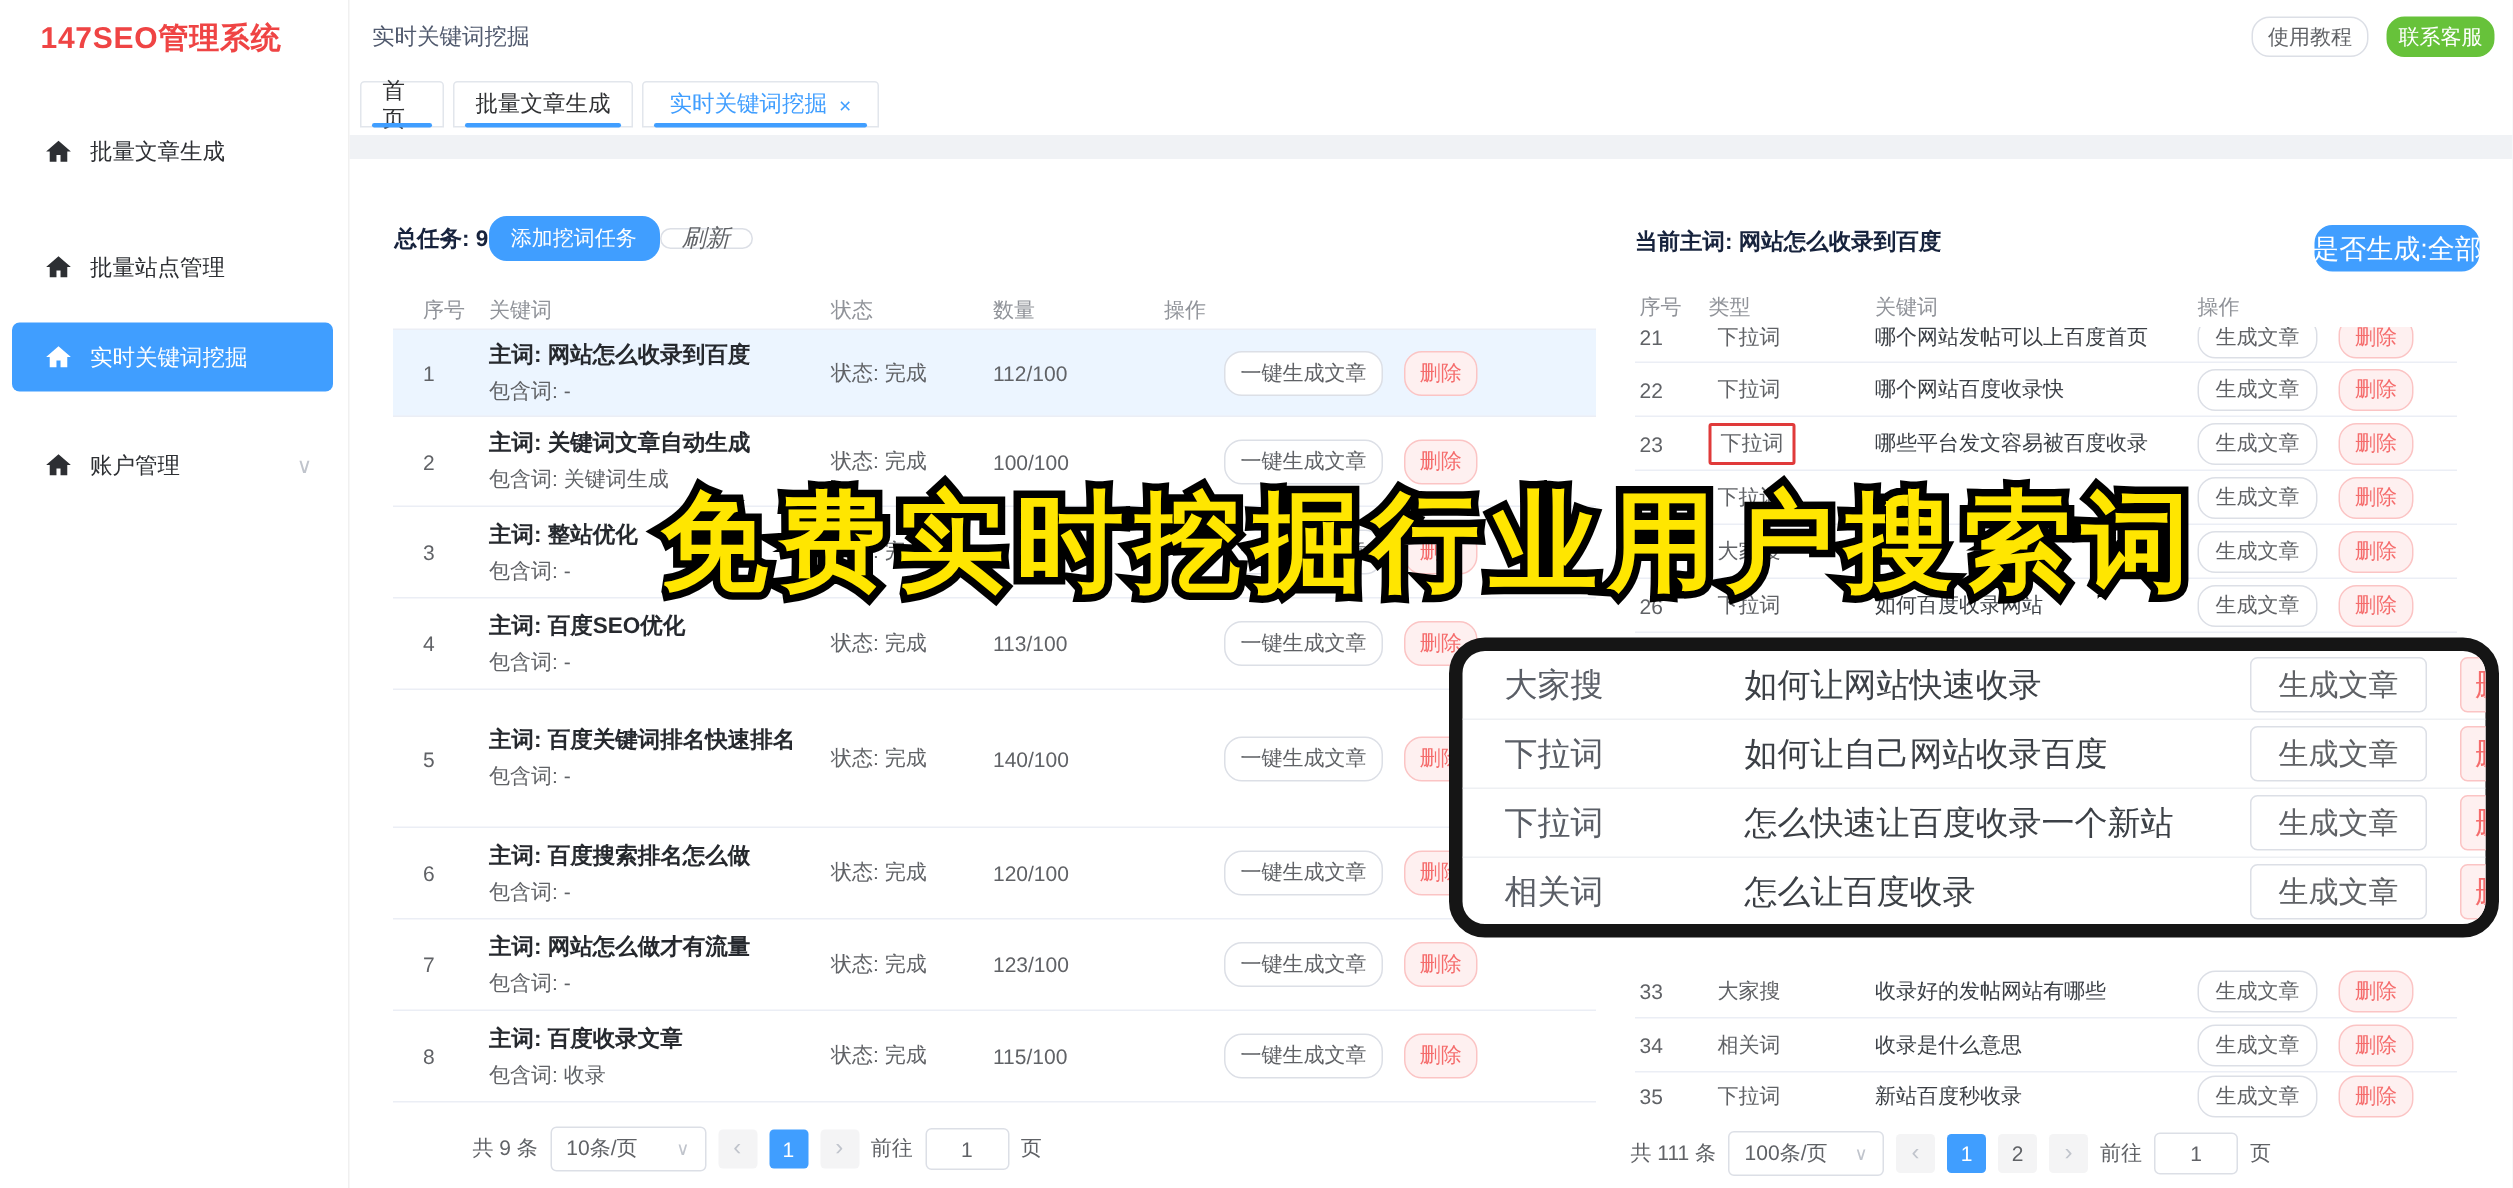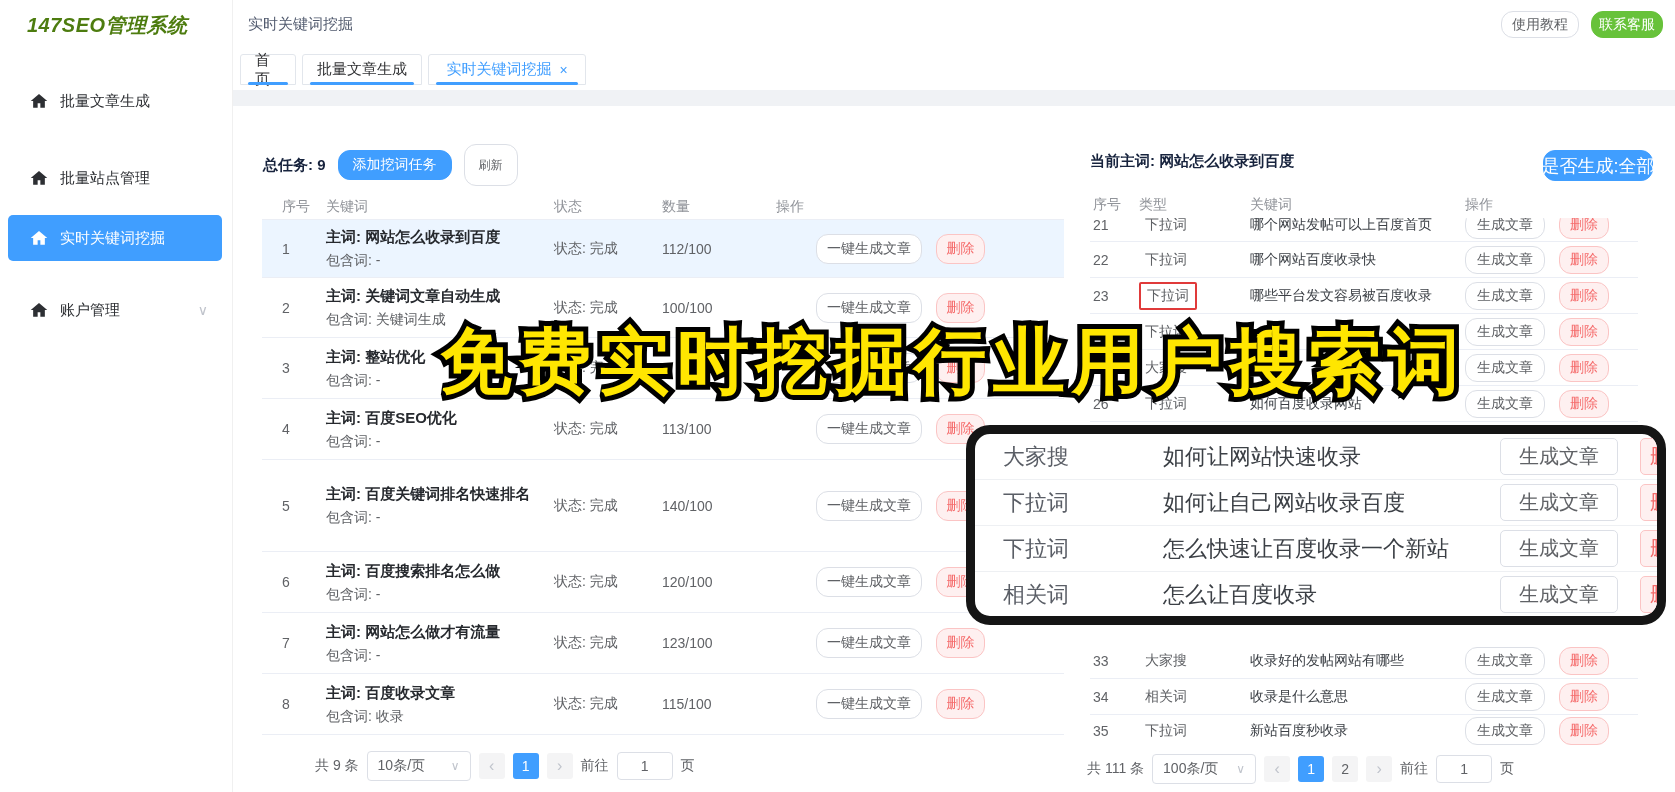--- a/index.html
+++ b/index.html
@@ -1,20 +1,20 @@
 <!DOCTYPE html>
 <html><head>
 <meta charset="utf-8">
 <style>
   html,body{margin:0;padding:0;}
   body{width:1675px;height:792px;overflow:hidden;position:relative;background:#f0f2f5;
        font-family:"Liberation Sans","DejaVu Sans",sans-serif;color:#303133;-webkit-font-smoothing:antialiased;}
   
   .sidebar{position:absolute;left:0;top:0;width:232px;height:792px;background:#fff;border-right:1px solid #f0f0f0;z-index:5;}
-  .logo{position:absolute;left:27px;top:12px;font-size:20px;font-weight:bold;color:#4d7c0f;letter-spacing:.5px;font-style:italic;}
+  .logo{position:absolute;left:27px;top:12px;font-size:20px;font-weight:bold;color:#ef4444;letter-spacing:.5px;}
   .side-item{position:absolute;left:8px;right:10px;height:46px;border-radius:5px;display:flex;align-items:center;
              padding-left:22px;font-size:15px;color:#2d2f33;cursor:pointer;}
   .side-item .ic{width:18px;height:18px;margin-right:12px;flex:0 0 auto;}
   .side-item .ic svg{width:18px;height:18px;fill:#2d2f33;}
   .side-item.active{background:#409eff;color:#fff;}
   .side-item.active .ic svg{fill:#fff;}
   .side-item .chev{margin-left:auto;margin-right:14px;color:#c0c4cc;font-size:14px;}
   
   .topbar{position:absolute;left:232px;top:0;right:0;height:50px;background:#fff;border-bottom:1px solid #eef0f3;}
   .breadcrumb{position:absolute;left:16px;top:15px;font-size:15px;color:#515a6e;}
@@ -27,25 +27,25 @@
   .tabbar{position:absolute;left:232px;top:50px;right:0;height:40px;background:#fff;border-bottom:1px solid #eef0f3;}
   .tab{position:absolute;top:4px;height:31px;background:#fff;border:1px solid #e2e6ec;border-radius:3px 3px 0 0;
        display:flex;align-items:center;justify-content:center;font-size:15px;color:#303133;cursor:pointer;padding:0 14px;box-sizing:border-box;}
   .tab::after{content:"";position:absolute;left:7px;right:7px;bottom:-1px;height:3px;background:#409eff;border-radius:2px;}
   .tab.active{color:#409eff;}
   .tab .x{margin-left:8px;font-size:14px;color:#409eff;}
   
   .main{position:absolute;left:232px;top:90px;right:0;bottom:0;background:#f0f2f5;}
   .card{position:absolute;left:0;top:16px;right:0;bottom:0;background:#fff;}
   
-  .lp-toolbar{position:absolute;left:31px;top:38px;display:flex;align-items:center;gap:12px;}
+  .lp-toolbar{position:absolute;left:31px;top:38px;display:flex;align-items:center;}
   .lp-total{font-size:15px;font-weight:bold;color:#17233d;}
   .btn-primary{background:#409eff;border-color:#409eff;color:#fff;}
   .btn-add{height:30px;padding:0 14px;font-size:14px;}
-  .btn-refresh{height:42px;padding:0 14px;font-size:12px;}
+  .btn-refresh{height:14px;padding:0 14px;font-size:16px;font-style:italic;}
   .ltable{position:absolute;left:30px;top:88px;width:802px;}
   .lhead,.lrow{display:grid;grid-template-columns:44px 228px 108px 114px 1fr;align-items:center;padding-left:20px;box-sizing:border-box;}
   .lhead{height:26px;color:#909399;font-size:14px;border-bottom:1px solid #ebeef5;}
   .lrow{border-bottom:1px solid #ebeef5;font-size:14px;color:#606266;}
   .lrow.hl{background:#ecf5ff;}
   .kw-title{font-size:15px;font-weight:bold;color:#26292e;line-height:20px;}
   .kw-sub{font-size:14px;color:#606266;margin-top:5px;}
   .acts{display:flex;align-items:center;gap:14px;}
   .btn-gen{width:106px;height:30px;font-size:14px;margin-left:40px;}
   .btn-gen-sm{width:80px;height:28px;font-size:14px;}

